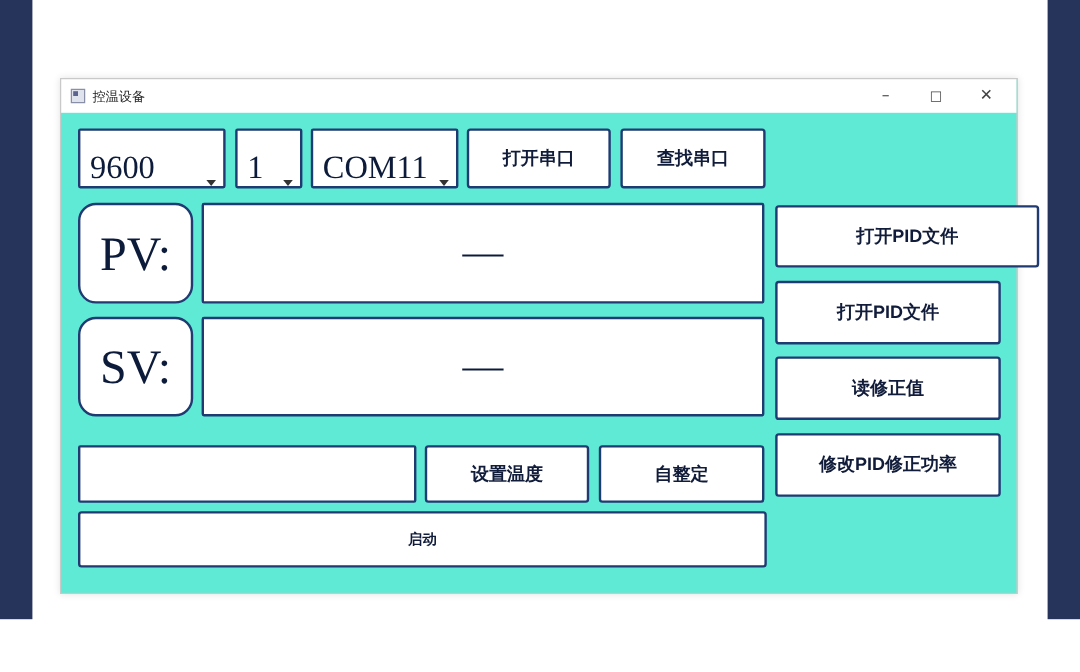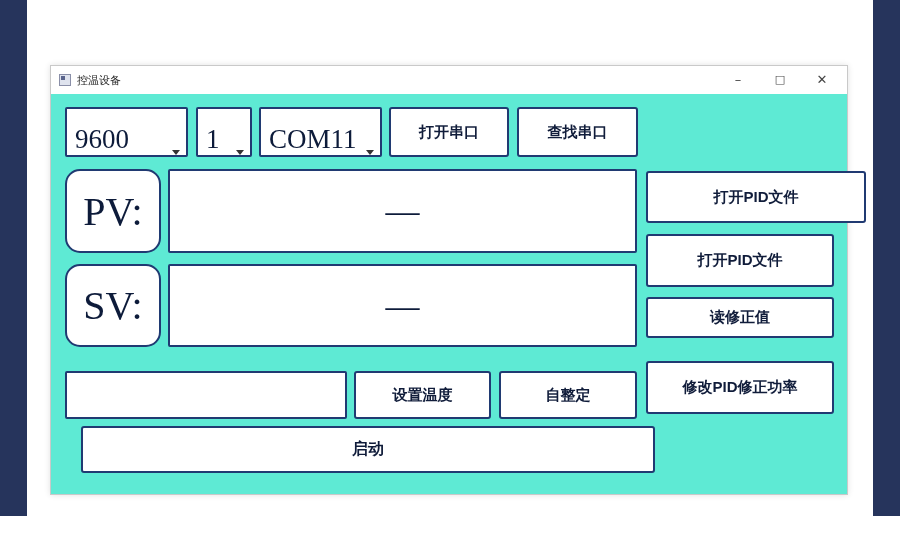--- a/index.html
+++ b/index.html
@@ -110,25 +110,25 @@
     <button class="btn" style="left:466px; top:41px; width:121px; height:50px;">查找串口</button>
 
     <div class="navy-box readout-label" style="left:14px; top:103px; width:96px; height:84px;">PV:</div>
     <div class="navy-box readout-display" style="left:117px; top:103px; width:469px; height:84px;">—</div>
 
     <div class="navy-box readout-label" style="left:14px; top:198px; width:96px; height:83px;">SV:</div>
     <div class="navy-box readout-display" style="left:117px; top:198px; width:469px; height:83px;">—</div>
 
     <button class="btn" style="left:595px; top:105px; width:220px; height:52px;">打开PID文件</button>
     <button class="btn" style="left:595px; top:168px; width:188px; height:53px;">打开PID文件</button>
-    <button class="btn" style="left:595px; top:231px; width:188px; height:41px;">读修正值</button>
+    <button class="btn" style="left:595px; top:231px; width:188px; height:53px;">读修正值</button>
     <button class="btn" style="left:595px; top:295px; width:188px; height:53px;">修改PID修正功率</button>
 
     <input class="temp-input" style="left: 14px; top: 305px; width: 282px; height: 48px;" value="">
 
     <button class="btn" style="left:448px; top:305px; width:138px; height:48px;">自整定</button>
 
     <button class="btn" style="left:303px; top:305px; width:137px; height:48px;">设置温度</button>
 
-    <button class="btn" style="left:30px; top:360px; width:574px; height:47px; font-size:16px;">启动</button>
+    <button class="btn" style="left:14px; top:360px; width:574px; height:47px; font-size:12px;">启动</button>
 
   </div>
 </div>
 
 </body></html>

